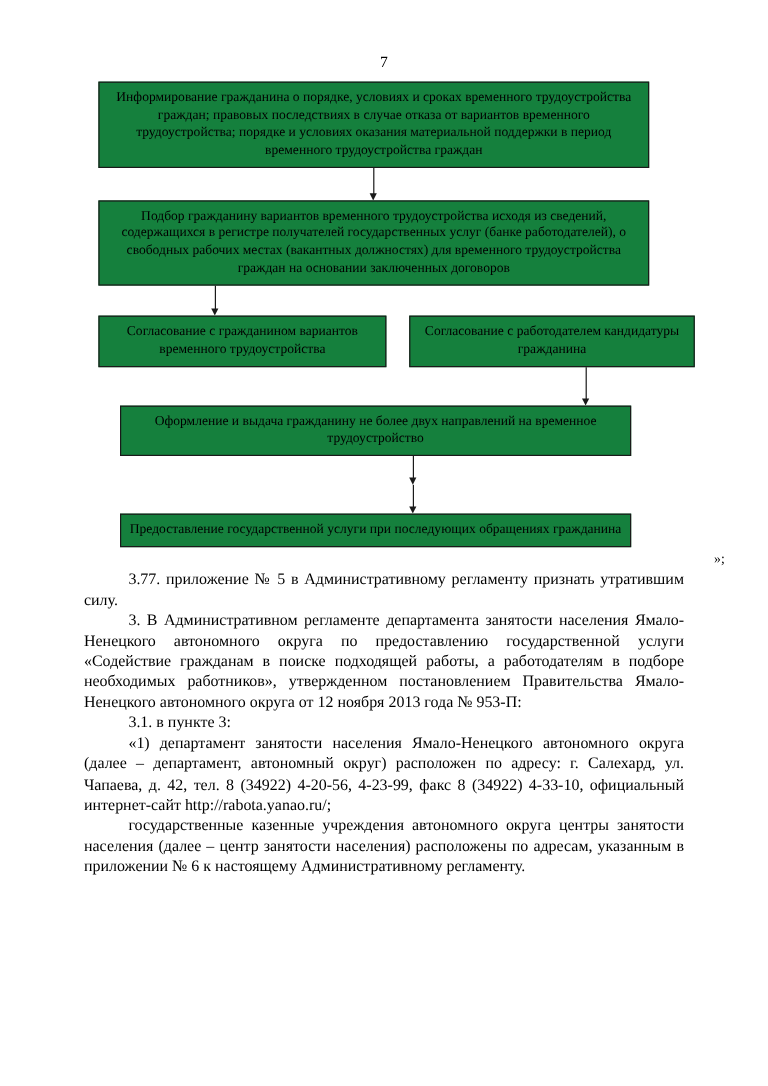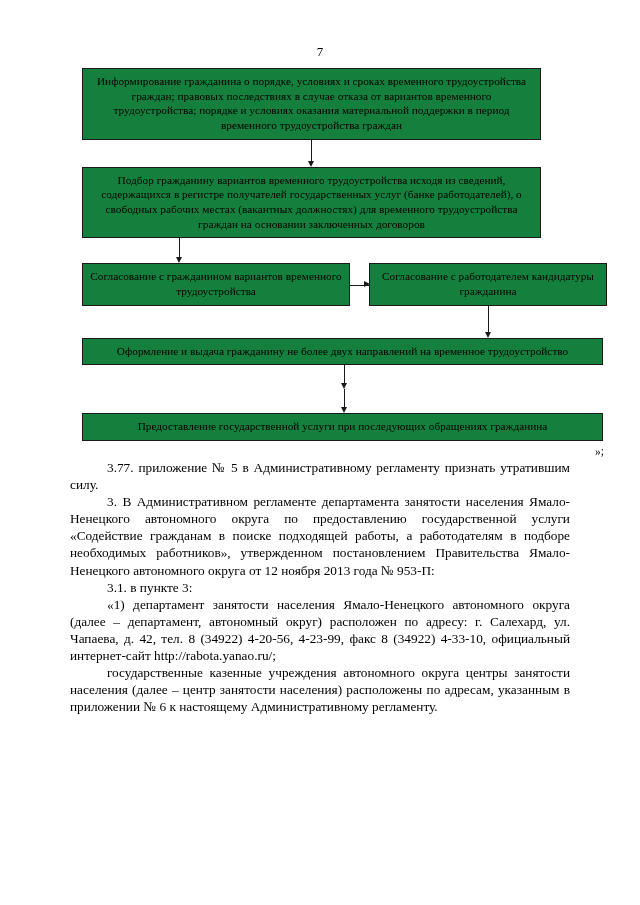--- a/index.html
+++ b/index.html
@@ -38,28 +38,28 @@
   .fc-box {
     border: 1px solid #1a1a1a;
     background: #15803d;
     text-align: center;
     font-size: 11.3px;
     line-height: 1.30;
     padding: 5px 7px 6px 7px;
     position: relative;
   }
   .fc-box.wide  { width: 459px; margin-left: 0; }
-  .fc-box.mid   { width: 521px; margin-left: 0; }
+  .fc-box.mid   { width: 426px; margin-left: 18px; }
 
   .fc-row {
     display: flex;
     align-items: stretch;
     width: 525px;
   }
-  .fc-box.half-left  { width: 268px; }
+  .fc-box.half-left  { width: 240px; }
   .fc-box.half-right { width: 238px; margin-left: 19px; }
 
   
   .conn {
     position: relative;
     width: 100%;
   }
   .conn .stem {
     position: absolute;
     left: var(--cx, 50%);

